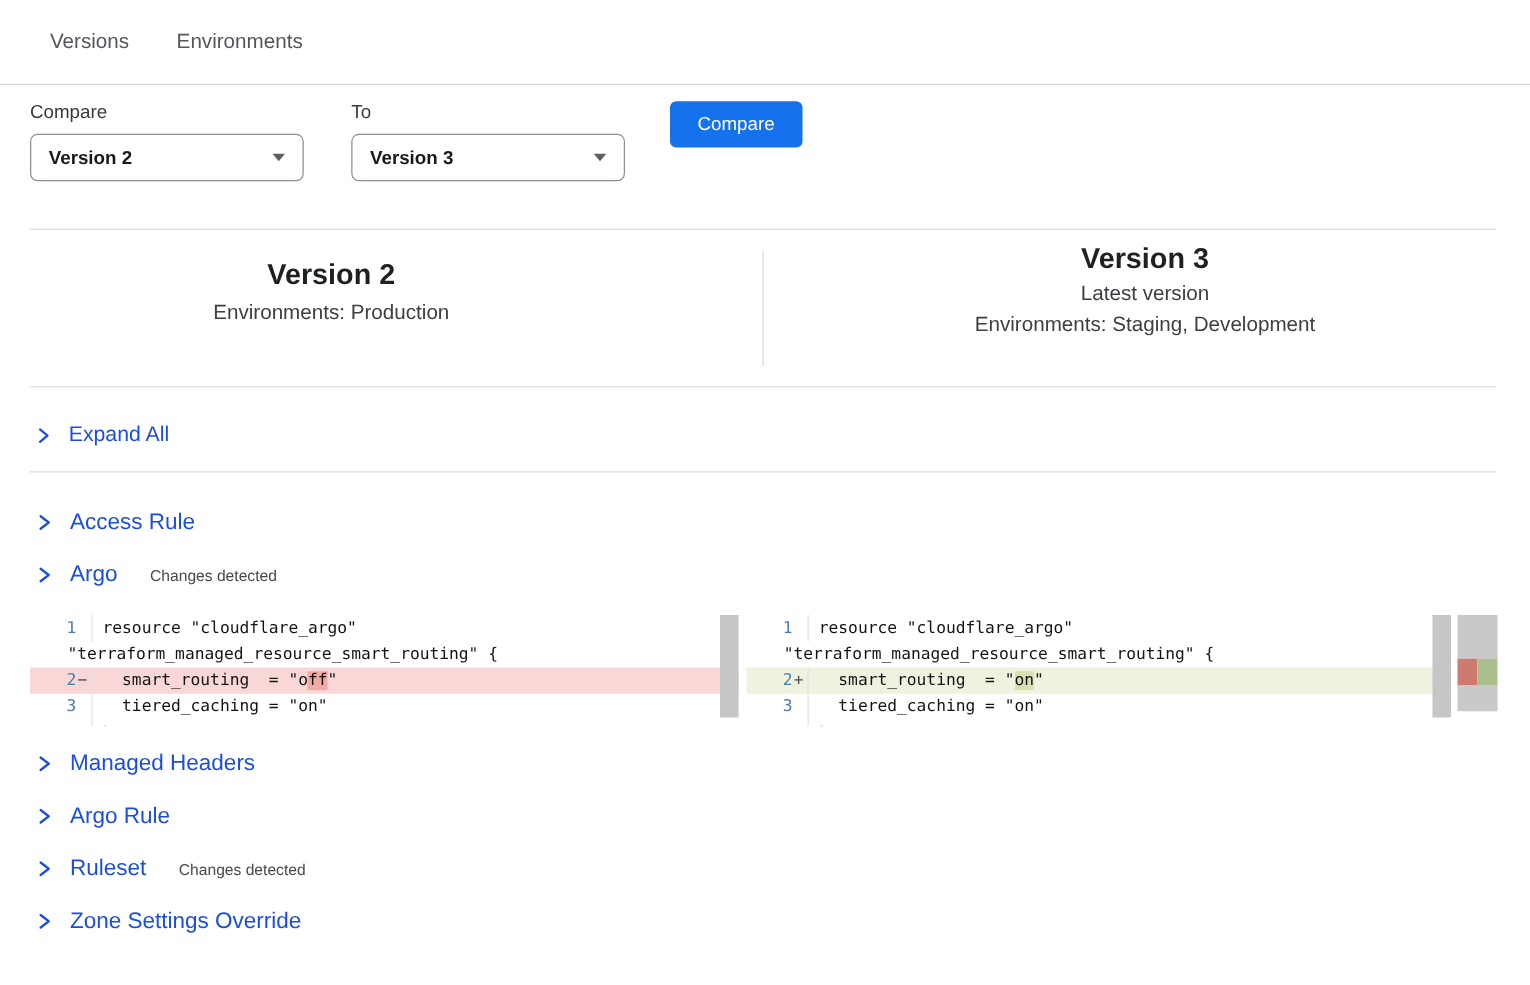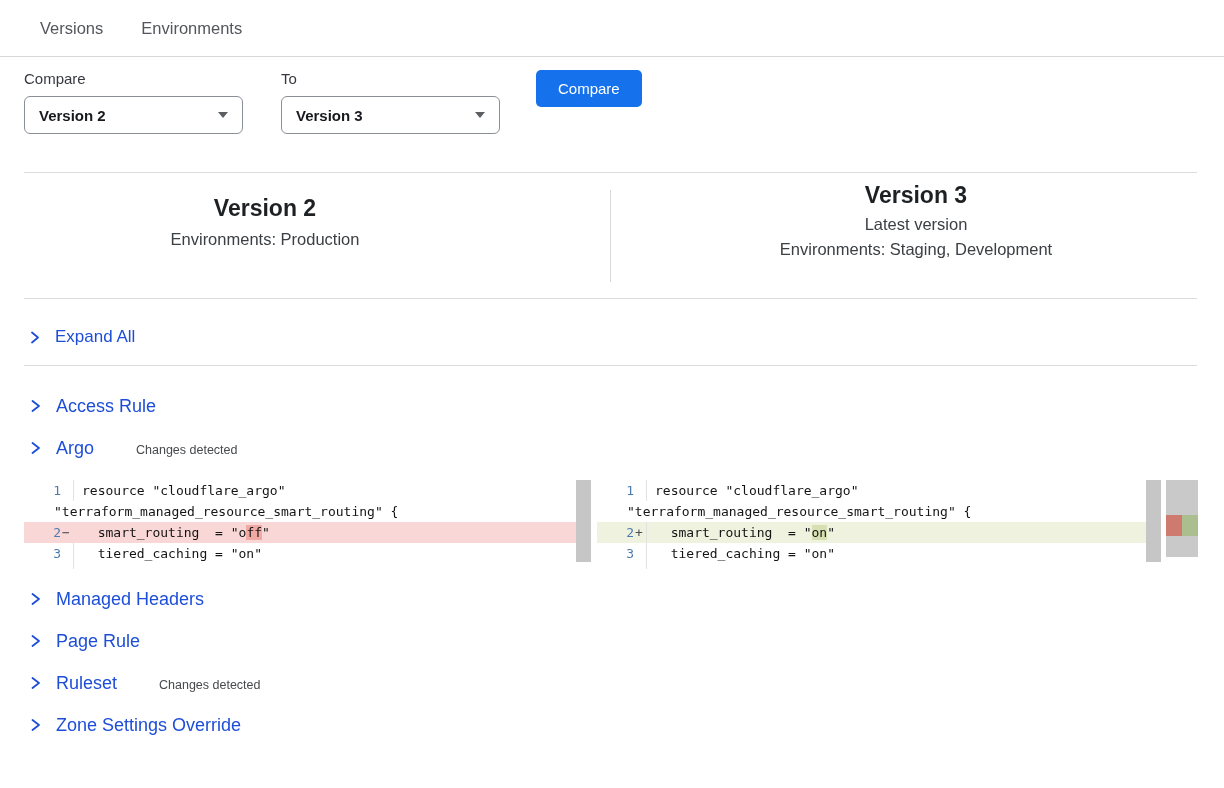--- a/index.html
+++ b/index.html
@@ -13,21 +13,21 @@
     --minimap-del:#ce7a6f;
     --minimap-ins:#abbe8d;
     --line-number:#4d7bad;
     --divider:#dcdcdc;
   }
   *{box-sizing:border-box;margin:0;padding:0;}
   html,body{width:1224px;height:788px;overflow:hidden;background:#fff;
     font-family:"Liberation Sans",sans-serif;color:#1f2126;}
 
   
-  .tabbar{display:flex;align-items:stretch;gap:2px;height:57px;
+  .tabbar{display:flex;align-items:stretch;gap:2px;height:68px;
     padding-left:22px;border-bottom:1px solid #d8d8d8;}
   .tab{display:flex;align-items:center;padding:0 18px;font-size:16.5px;
     color:#53565c;position:relative;cursor:pointer;background:none;border:none;
     font-family:inherit;}
   .tab.active{color:#1f2328;font-weight:600;}
   .tab.active::after{content:"";position:absolute;left:0;right:0;bottom:-1px;
     height:3px;background:var(--tab-underline);}
 
   
   .controls{display:flex;align-items:flex-start;margin:13px 0 0 24px;}
@@ -65,21 +65,21 @@
   .expand-row .label{font-size:17px;color:var(--accent-blue);margin-left:14px;}
   .divider.after-expand{margin-top:16px;}
 
   .chev{display:inline-flex;color:var(--accent-blue);flex:none;}
 
   
   .sections{margin-top:28px;}
   .section-row{display:flex;align-items:center;height:24px;margin:0 0 18px 28px;
     cursor:pointer;}
   .section-row .label{font-size:18px;color:var(--accent-blue);margin-left:14px;}
-  .badge{font-size:12.5px;color:#46494d;margin-left:42px;padding-top:3px;}
+  .badge{font-size:12.5px;color:#46494d;margin-left:26px;padding-top:3px;}
 
   
   .diff{display:flex;margin:20px 0 18px 24px;height:89px;overflow:hidden;}
   .panel{position:relative;overflow:hidden;background:#fff;}
   .panel.left{width:567px;}
   .panel.right{width:564px;margin-left:6px;}
   .code-row{display:flex;height:21px;font-family:"DejaVu Sans Mono",monospace;
     font-size:13px;line-height:21px;color:#141414;}
   .code-row.del{background:var(--del-row);}
   .code-row.ins{background:var(--ins-row);}
@@ -269,21 +269,21 @@
     </span>
     <span class="label">Managed Headers</span>
   </div>
 
   <div class="section-row">
     <span class="chev">
       <svg width="14" height="16" viewBox="0 0 14 16">
           <polyline points="4.5,3 11,8 4.5,13" fill="none" stroke="currentColor" stroke-width="1.8" stroke-linecap="round" stroke-linejoin="round"></polyline>
         </svg>
     </span>
-    <span class="label">Page Rule</span>
+    <span class="label">Argo Rule</span>
   </div>
 
   <div class="section-row">
     <span class="chev">
       <svg width="14" height="16" viewBox="0 0 14 16">
           <polyline points="4.5,3 11,8 4.5,13" fill="none" stroke="currentColor" stroke-width="1.8" stroke-linecap="round" stroke-linejoin="round"></polyline>
         </svg>
     </span>
     <span class="label">Ruleset</span>
     <span class="badge">Changes detected</span>

